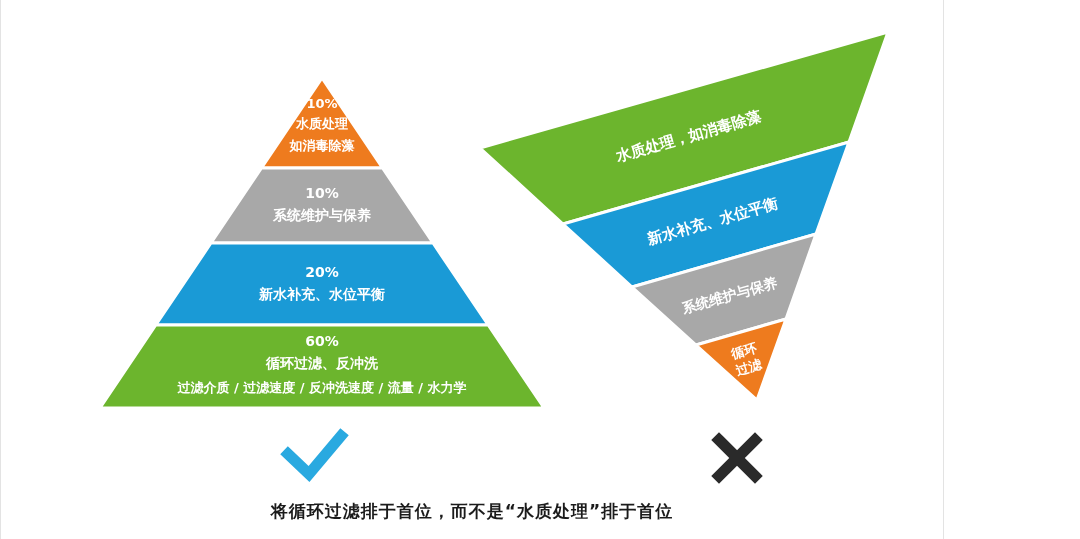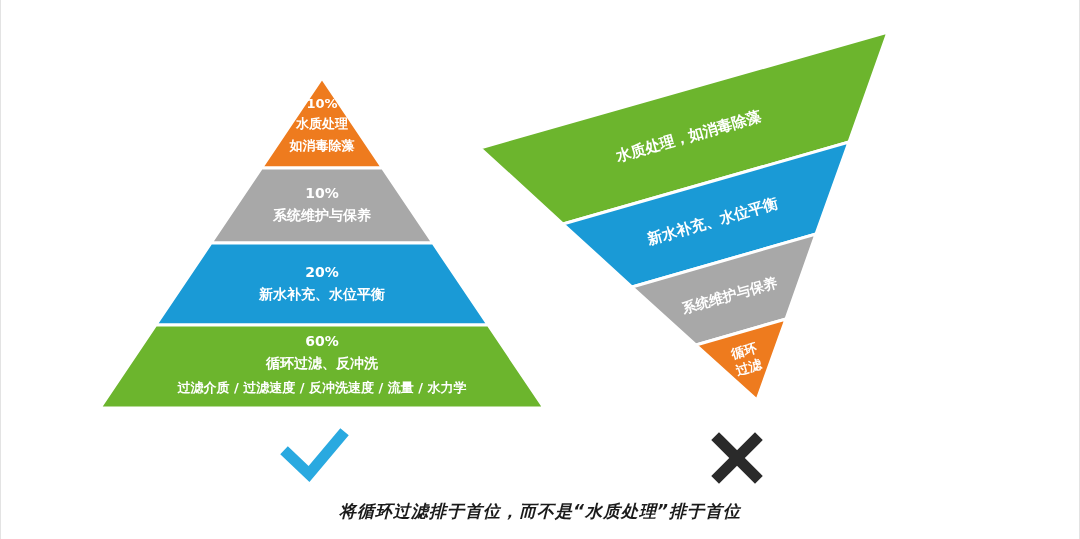--- a/index.html
+++ b/index.html
@@ -1,33 +1,32 @@
 <!DOCTYPE html>
 <html><head>
 <meta charset="utf-8">
 <style>
   html,body{margin:0;padding:0;background:#ffffff;}
   .stage{
-    position:relative;width:1080px;height:539px;background:#ffffff;overflow:hidden;
+    position:relative;width:944px;height:539px;background:#ffffff;overflow:hidden;
     font-family:"DejaVu Sans","Liberation Sans",sans-serif;
   }
   .edge{position:absolute;top:0;bottom:0;width:1px;background:#e3e3e3;}
   .edge.left{left:0;}
   .edge.right{right:0;}
   svg{position:absolute;left:0;top:0;}
   svg text{
     font-family:"DejaVu Sans","Liberation Sans",sans-serif;
     fill:#ffffff;
     text-anchor:middle;
   }
   .caption{
     position:absolute;left:0;right:0;top:500px;
     text-align:center;font-size:17px;font-weight:700;color:#1b1b1b;
     letter-spacing:1px;
-    font-style:italic;
   }
 </style>
 </head>
 <body>
 
 <div class="stage">
   <div class="edge left"></div>
   <div class="edge right"></div>
 
   <svg width="1080" height="539" viewBox="0 0 1080 539">

